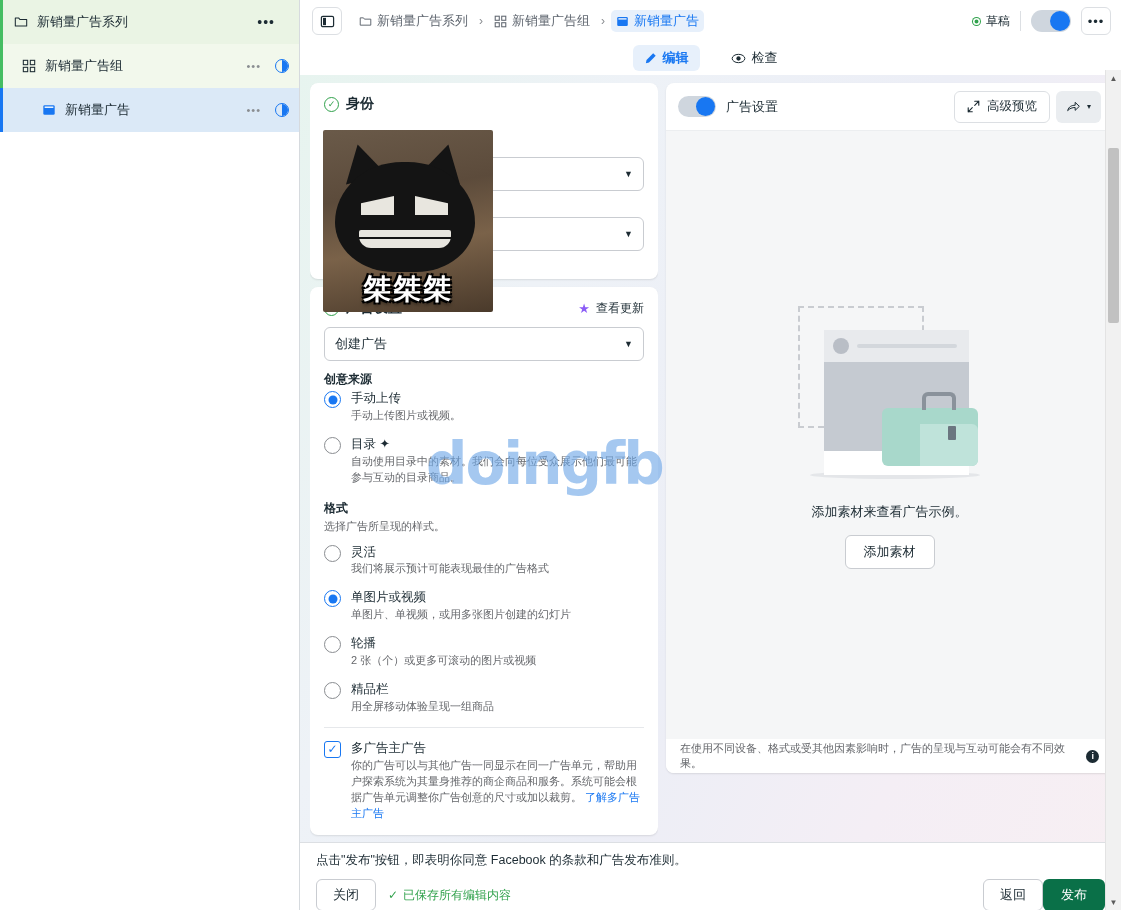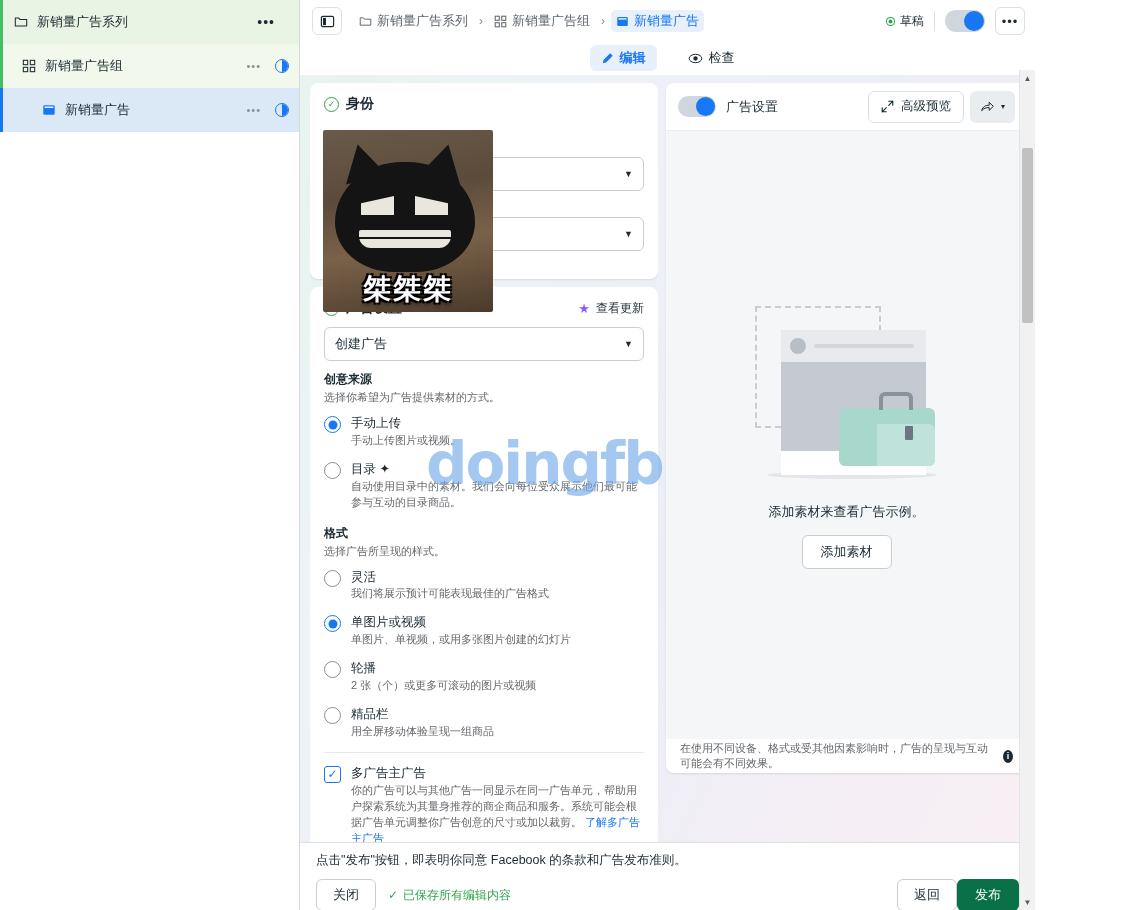--- a/index.html
+++ b/index.html
@@ -5,21 +5,21 @@
   * { box-sizing: border-box; }
   html, body {
     margin: 0; padding: 0;
     width: 1121px; height: 910px;
     overflow: hidden;
     font-family: "Liberation Sans", "DejaVu Sans", sans-serif;
     font-size: 12px;
     color: #1c2b33;
     background: #ffffff;
   }
-  .app { position: relative; width: 1035px; height: 910px; display: flex; }
+  .app { position: relative; width: 1121px; height: 910px; display: flex; }
 
   
   .sidebar {
     width: 300px; height: 910px;
     background: #ffffff;
     border-right: 1px solid #d6dade;
     flex: 0 0 300px;
     position: relative;
   }
   .side-row {
@@ -366,21 +366,20 @@
               <span>查看更新</span>
             </span>
           </div>
 
           <div class="select">
             <span>创建广告</span>
             <span class="caret">▼</span>
           </div>
 
           <div class="sec-title">创意来源</div>
-          <div class="sec-sub">选择你希望为广告提供素材的方式。</div>
 
           <div class="radio-row">
             <span class="radio sel"></span>
             <span class="radio-body">
               <div class="rl">手动上传</div>
               <div class="rd">手动上传图片或视频。</div>
             </span>
           </div>
 
           <div class="radio-row">

